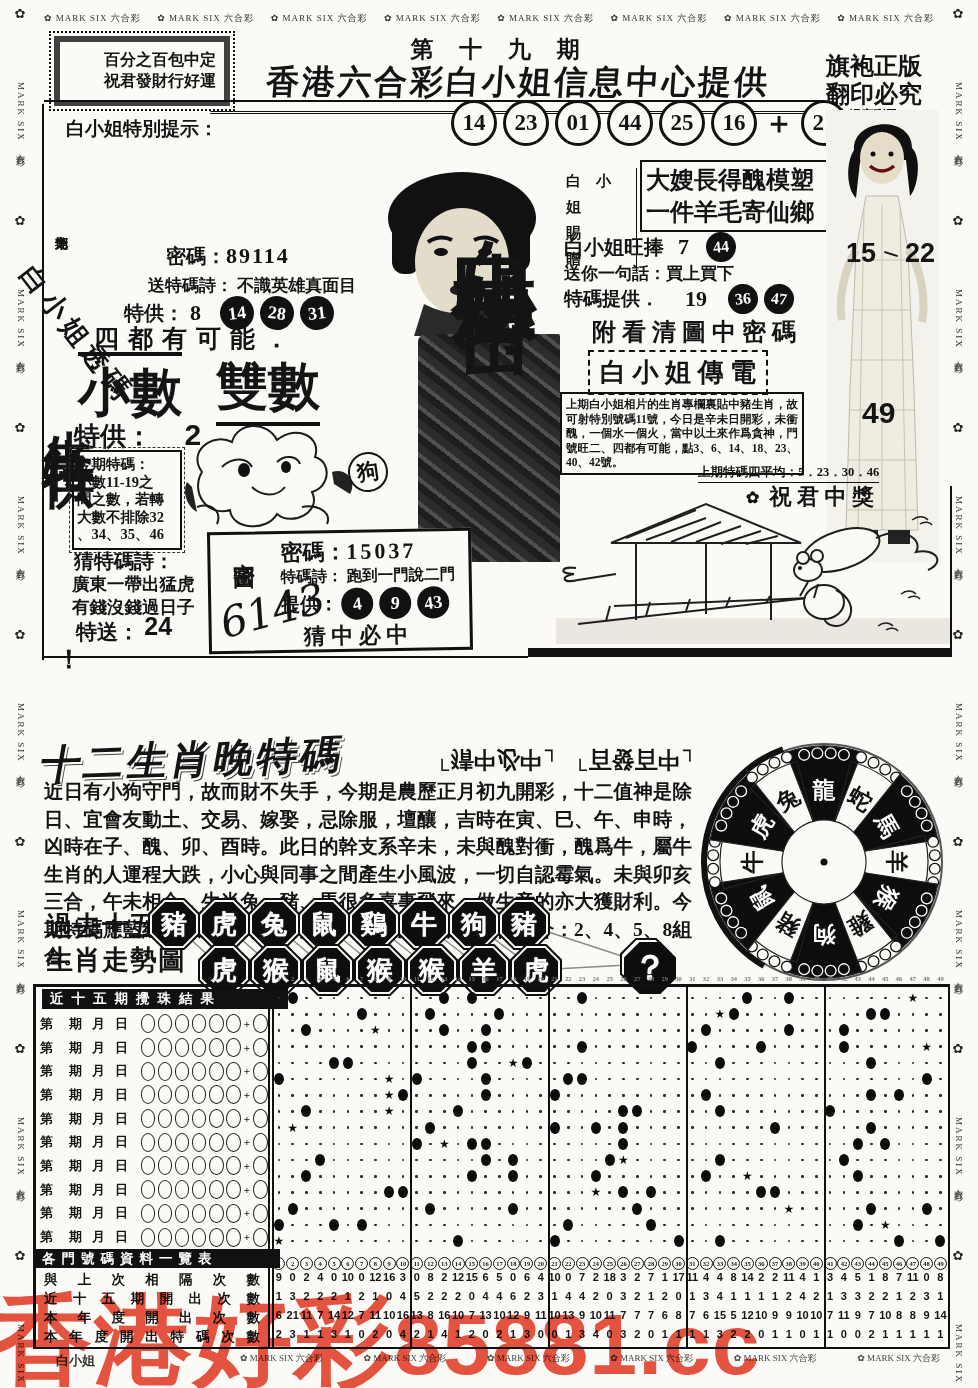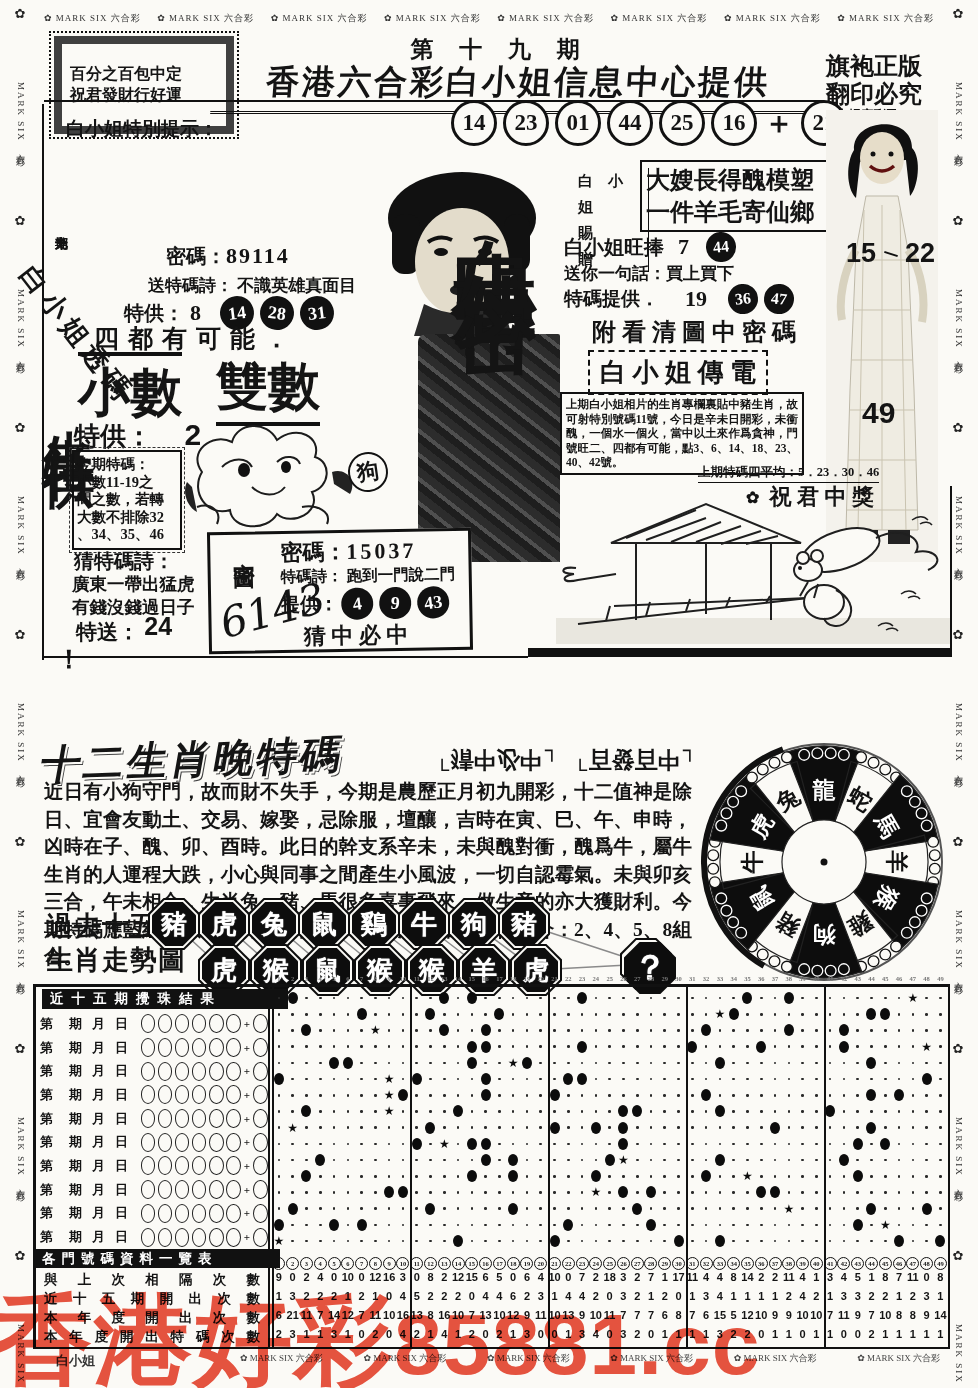--- a/index.html
+++ b/index.html
@@ -12,21 +12,21 @@
   .edge{display:flex;flex-direction:column;justify-content:space-between;align-items:center;}
   .edge .eitem{writing-mode:vertical-rl;text-orientation:mixed;font-size:9px;color:#333;letter-spacing:2px;white-space:nowrap;}
   .edge .eflower{font-size:13px;color:#222;}
   #toprow{display:flex;justify-content:space-between;align-items:center;}
   #toprow span{font-size:9px;color:#333;letter-spacing:1px;white-space:nowrap;}
   
   .cnum{display:inline-flex;align-items:center;justify-content:center;width:40px;height:40px;
         border:3px solid #111;border-radius:50%;font-size:23px;font-weight:700;margin:0 3px;background:#fbfaf6;}
   .dknum{display:inline-flex;align-items:center;justify-content:center;border-radius:50%;
          background:#111;color:#fff;font-weight:700;margin:0 3px;}
-  .luckbox{border:8px solid #404040;outline:2px dotted #111;outline-offset:3px;padding:20px 8px;text-align:left;}
+  .luckbox{border:6px solid #404040;outline:2px dotted #111;outline-offset:3px;padding:8px 8px;text-align:right;}
   .gridline{background:#111;}
   
   .rt-bar{background:#111;color:#fff;display:flex;align-items:center;justify-content:space-between;padding:0 8px;font-weight:700;}
   .rt-row{display:flex;align-items:center;font-size:13px;font-weight:700;}
   .oval{display:inline-block;width:13px;height:17px;border:1.6px solid #222;border-radius:50%;margin-left:2.5px;background:#fbfaf6;}
   .statlabel{font-size:13.5px;font-weight:700;display:flex;justify-content:space-between;}
   
   .grid-row{display:flex;position:absolute;left:0;width:676px;height:16.2px;align-items:center;}
   .gcell{flex:0 0 13.79px;text-align:center;position:relative;height:100%;display:flex;align-items:center;justify-content:center;}
   .dotS{width:2.6px;height:2.6px;border-radius:50%;background:#2a2a2a;}
@@ -220,21 +220,21 @@
       <span>提供：</span>
       <span id="mapCircles" style="display:flex;">
           <span class="dknum" style="width: 32px; height: 32px; font-size: 18px; transform: rotate(-6deg);">4</span>
           <span class="dknum" style="width: 32px; height: 32px; font-size: 18px; transform: rotate(6deg);">9</span>
           <span class="dknum" style="width: 32px; height: 32px; font-size: 18px; transform: rotate(-6deg);">43</span>
         </span>
     </div>
     <div class="abs bb" style="left:92px;top:88px;font-size:22px;">猜 中 必 中</div>
   </div>
 
-  <div class="abs b" style="left:578px;top:168px;font-size:15px;line-height:26px;width:66px;border-right:1.5px solid #111;padding-right:4px;">
+  <div class="abs b" style="left:566px;top:168px;font-size:15px;line-height:26px;width:66px;border-right:1.5px solid #111;padding-right:4px;">
     <div>白　小　姐</div>
     <div>賜　　　贈</div>
   </div>
   <div class="abs" style="left:640px;top:160px;width:186px;border:2.5px solid #111;padding:2px 4px;">
     <div class="bb" style="font-size:24px;white-space:nowrap;">大嫂長得醜模塑</div>
     <div class="bb" style="font-size:24px;white-space:nowrap;">一件羊毛寄仙鄉</div>
   </div>
   <div class="abs b" style="left:564px;top:232px;font-size:20px;display:flex;align-items:center;">
     <span>白小姐旺捧</span>
     <span style="margin:0 14px;font-size:22px;">7</span>

